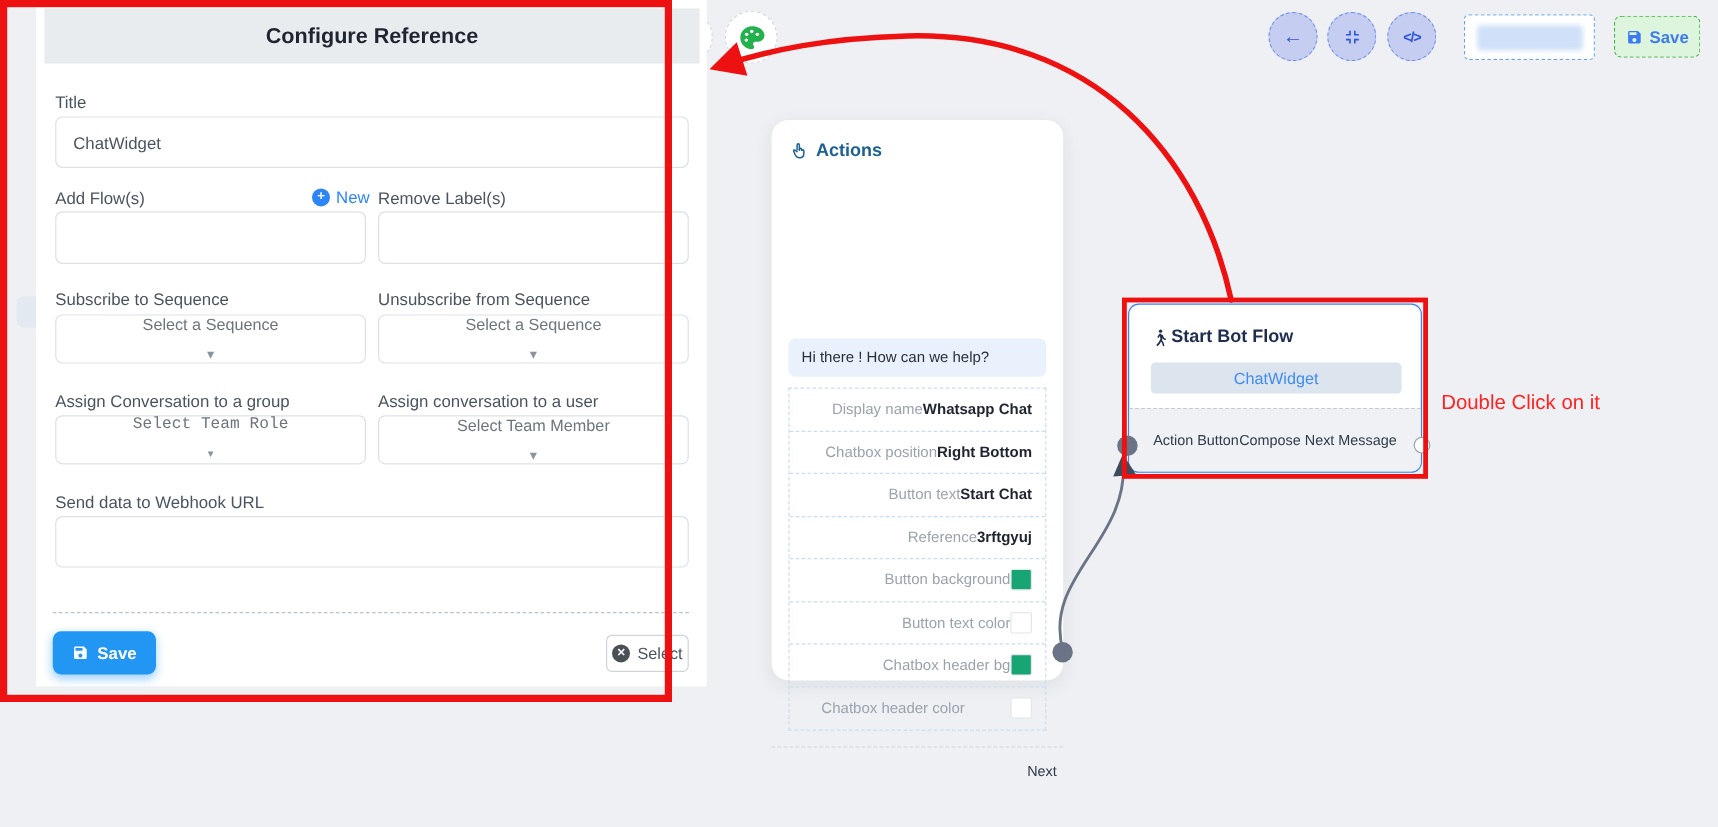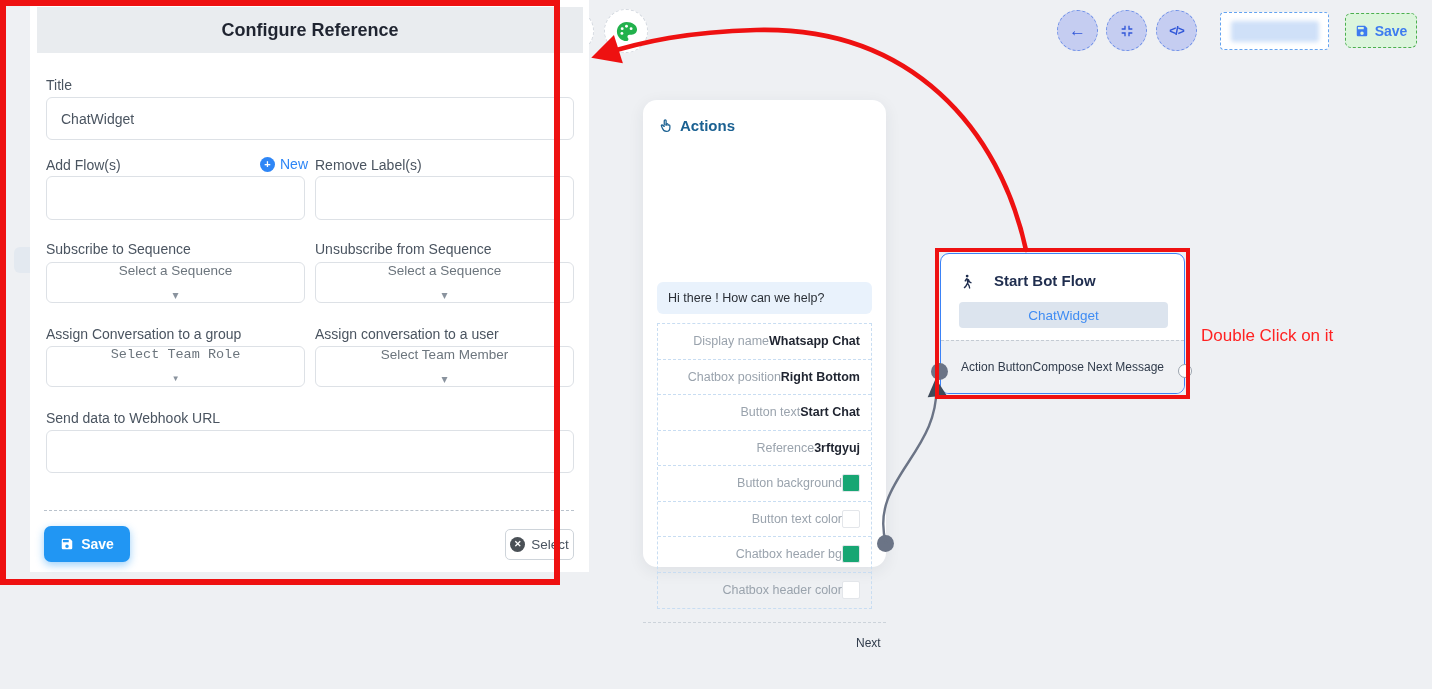--- a/index.html
+++ b/index.html
@@ -95,35 +95,35 @@
   }
   .msg-bubble {
     background:#e9f2fc; border-radius:6px; color:#2a2f36; font-size:12.5px;
     display:flex; align-items:center; padding:16px 11px;
   }
   .prop-table { border:1px dashed #c8ddf2; }
   .prop-row {
     height:35.5px; display:flex; align-items:center; justify-content:flex-end;
     padding:0 11px; border-bottom:1px dashed #c8ddf2;
   }
-  .prop-row:last-child { border-bottom:none; }
+  .prop-row:last-child { border-bottom:none;gap:38px; }
   .prop-label { font-size:12.5px; color:#9aa3ad; }
   .prop-value { font-size:12.5px; font-weight:bold; color:#1f2430; }
   .swatch { width:18px; height:18px; border-radius:2px; border:1px solid #e3e6ea; }
   .card-footer-line { border-top:1px dashed #ccd3da; }
   .next-label { font-size:12px; color:#2f3a4a; }
   .port-dot-dark { width:17px; height:17px; border-radius:50%; background:#6b7486; }
   .port-dot-light { width:14px; height:14px; border-radius:50%; background:#fff; border:1.5px solid #9aa3ad; }
 
   
   .flow-node {
     left:940px; top:253px; width:245px; height:141px; background:#fff;
     border:1.5px solid #3b82f6; border-radius:9px; z-index:1;
   }
-  .node-title { display:flex; align-items:center; gap:20px; font-size:15px; font-weight:bold; color:#1f2d4e; }
+  .node-title { display:flex; align-items:center; gap:2px; font-size:15px; font-weight:bold; color:#1f2d4e; }
   .node-btn {
     background:#dce4ee; border-radius:4px; color:#3f8cf3; font-size:13.5px;
     display:flex; align-items:center; justify-content:center; cursor:pointer;
   }
   .node-footer {
     position:absolute; left:0; right:0; bottom:0; height:53px; background:#eff1f4;
     border-top:1px dashed #c4cbd3; border-radius:0 0 8px 8px;
     display:flex; align-items:center; justify-content:space-between; padding:0 20px;
   }
   .port-label { font-size:12px; color:#2f3a4a; }

